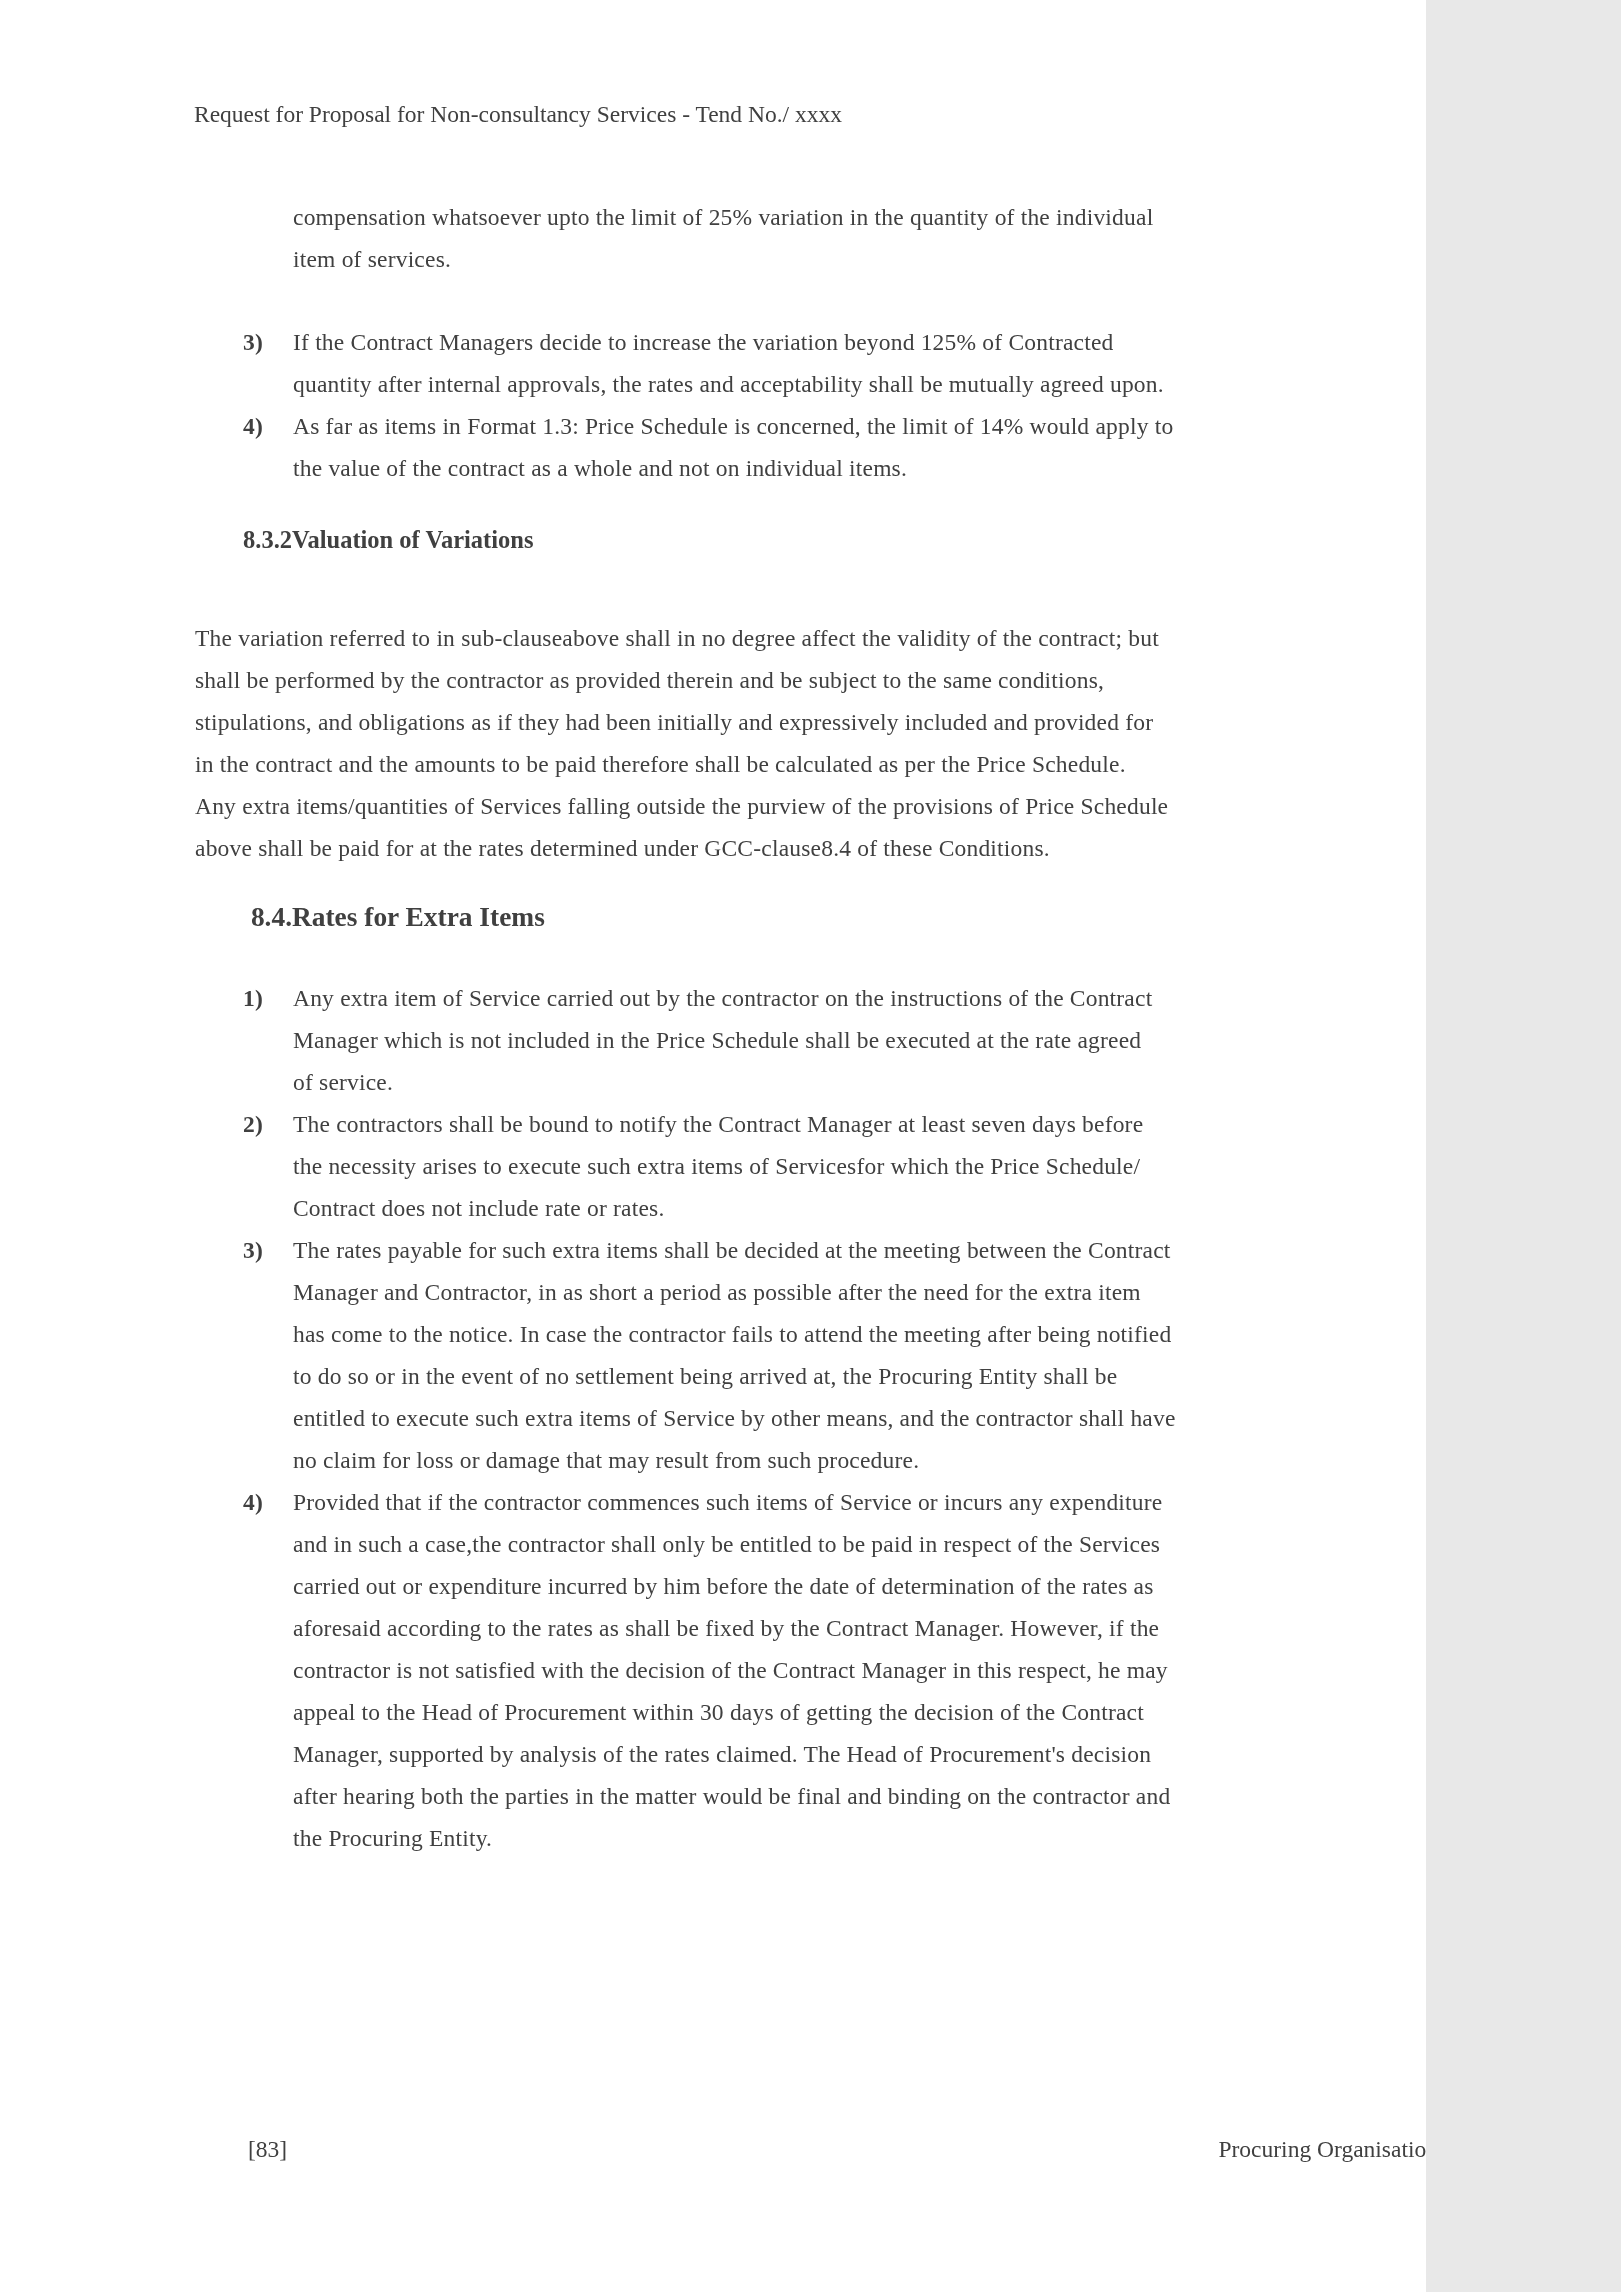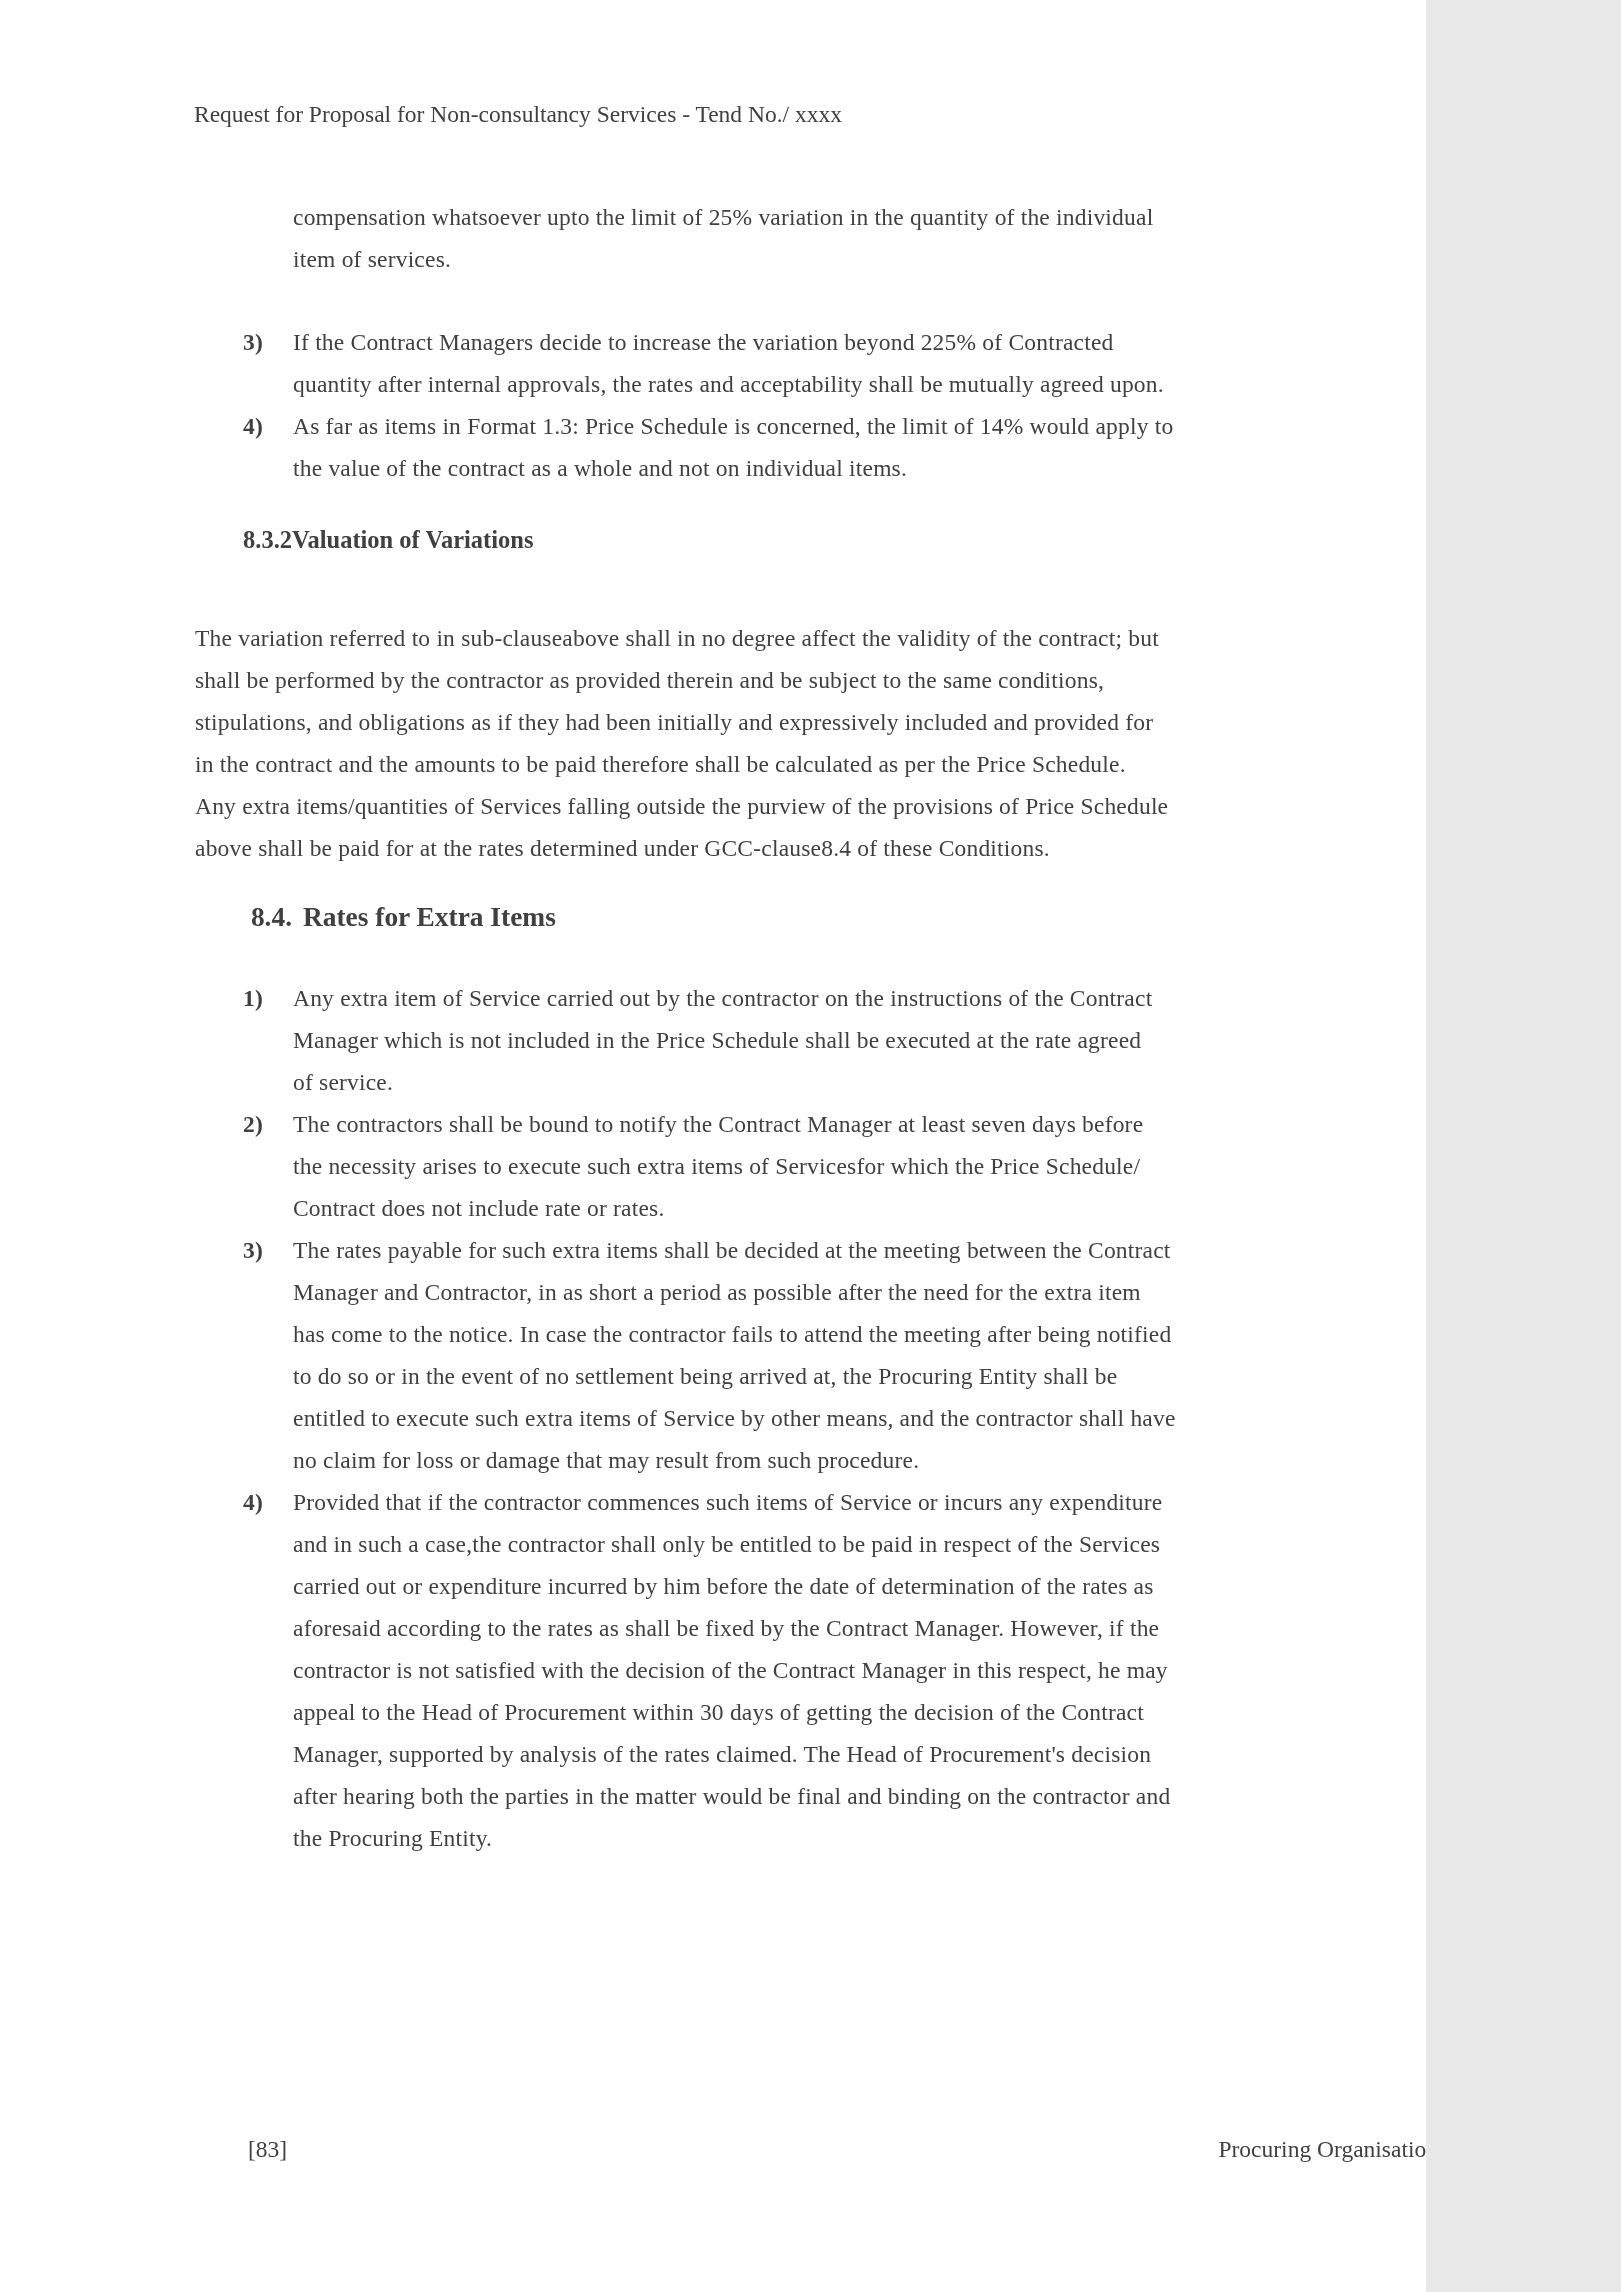--- a/index.html
+++ b/index.html
@@ -36,21 +36,21 @@
   .heading {
     position: absolute;
     display: flex;
     font-weight: bold;
     line-height: 42px;
     white-space: nowrap;
     text-align: right;
   }
   .heading .sec-num { flex: 0 0 97px; width: 97px; }
   .h-sub  { left: 195px; top: 519px; font-size: 24.5px; }
-  .h-main { left: 195px; top: 896px; font-size: 27.4px; gap: 11px; }
+  .h-main { left: 195px; top: 896px; font-size: 27.4px; }
   .para-main { left: 195px; top: 617px; }
   .carryover { left: 293px; top: 196px; }
   .list-a { left: 243px; top: 321px; }
   .list-b { left: 243px; top: 977px; }
   .footer {
     position: absolute;
     left: 248px;
     top: 2133px;
     width: 1190px;
     display: flex;
@@ -68,21 +68,21 @@
 
   <div class="block carryover">
       <div class="line">compensation whatsoever upto the limit of 25% variation in the quantity of the individual</div>
       <div class="line">item of services.</div>
     </div>
 
   <div class="block list-a">
       <div class="list-item">
         <span class="num">3)</span>
         <div class="item-lines">
-          <div class="line">If the Contract Managers decide to increase the variation beyond 225% of Contracted</div>
+          <div class="line">If the Contract Managers decide to increase the variation beyond 125% of Contracted</div>
           <div class="line">quantity after internal approvals, the rates and acceptability shall be mutually agreed upon.</div>
         </div>
       </div>
       <div class="list-item">
         <span class="num">4)</span>
         <div class="item-lines">
           <div class="line">As far as items in Format 1.3: Price Schedule is concerned, the limit of 14% would apply to</div>
           <div class="line">the value of the contract as a whole and not on individual items.</div>
         </div>
       </div>

